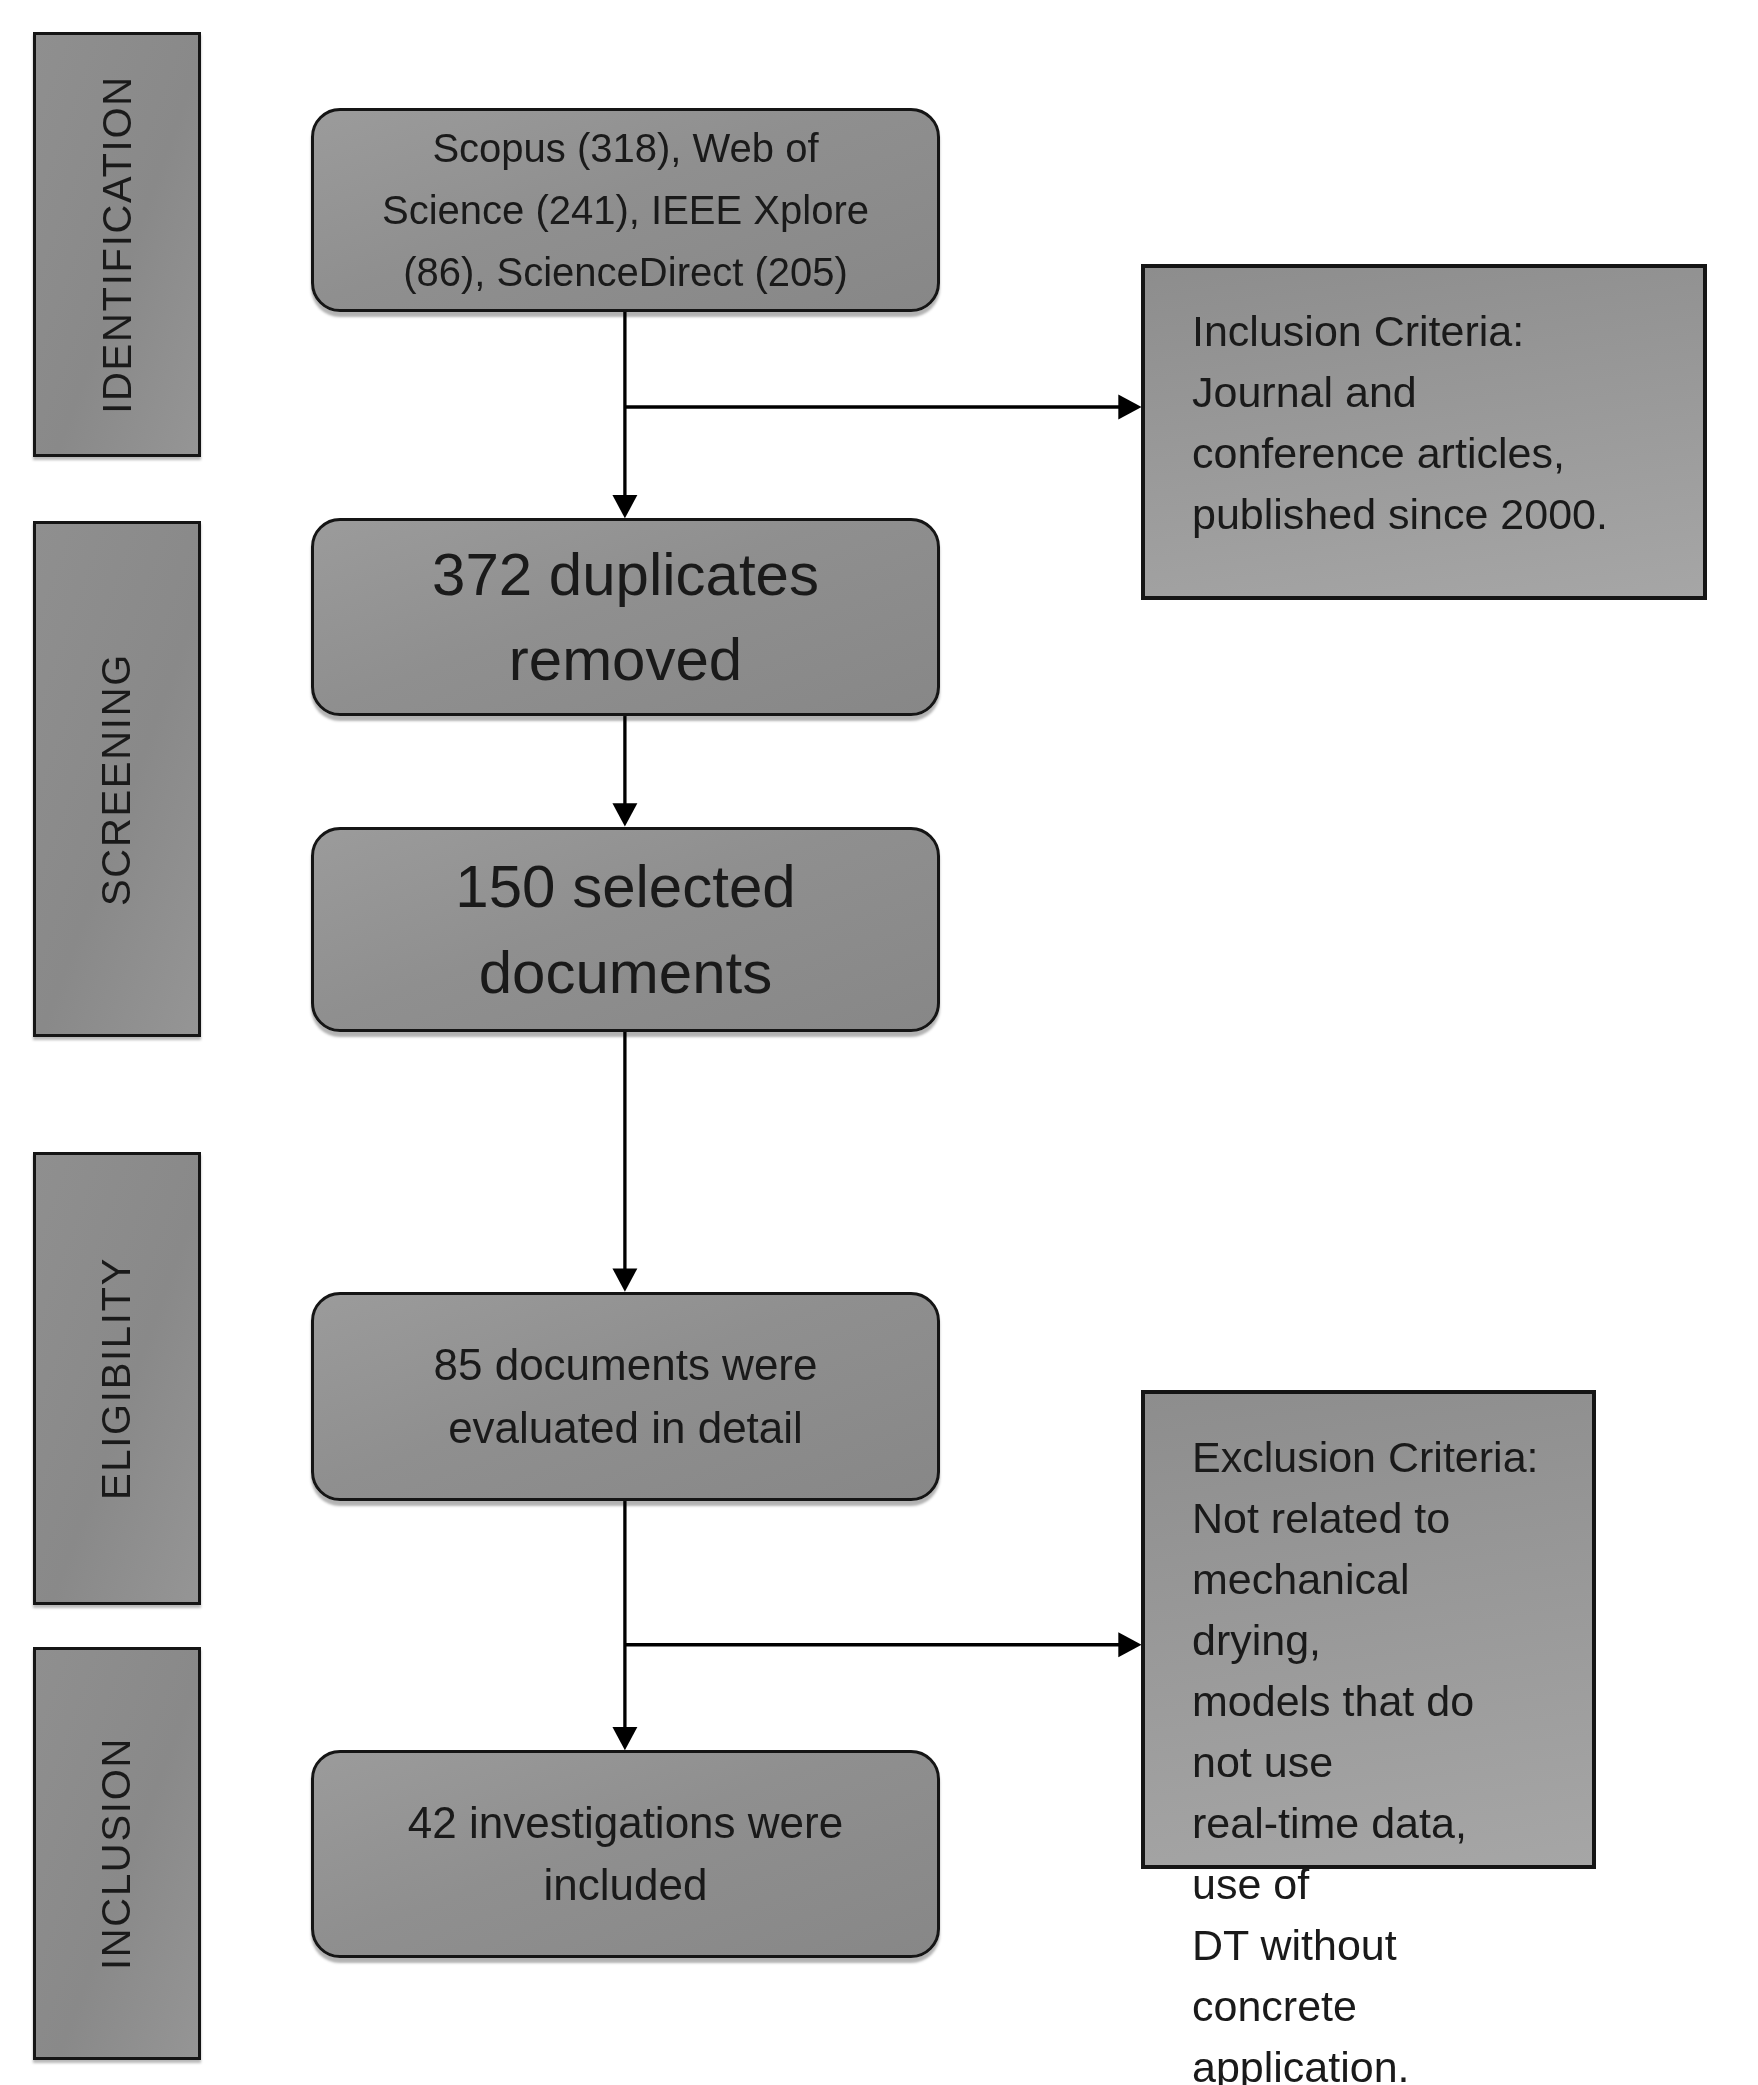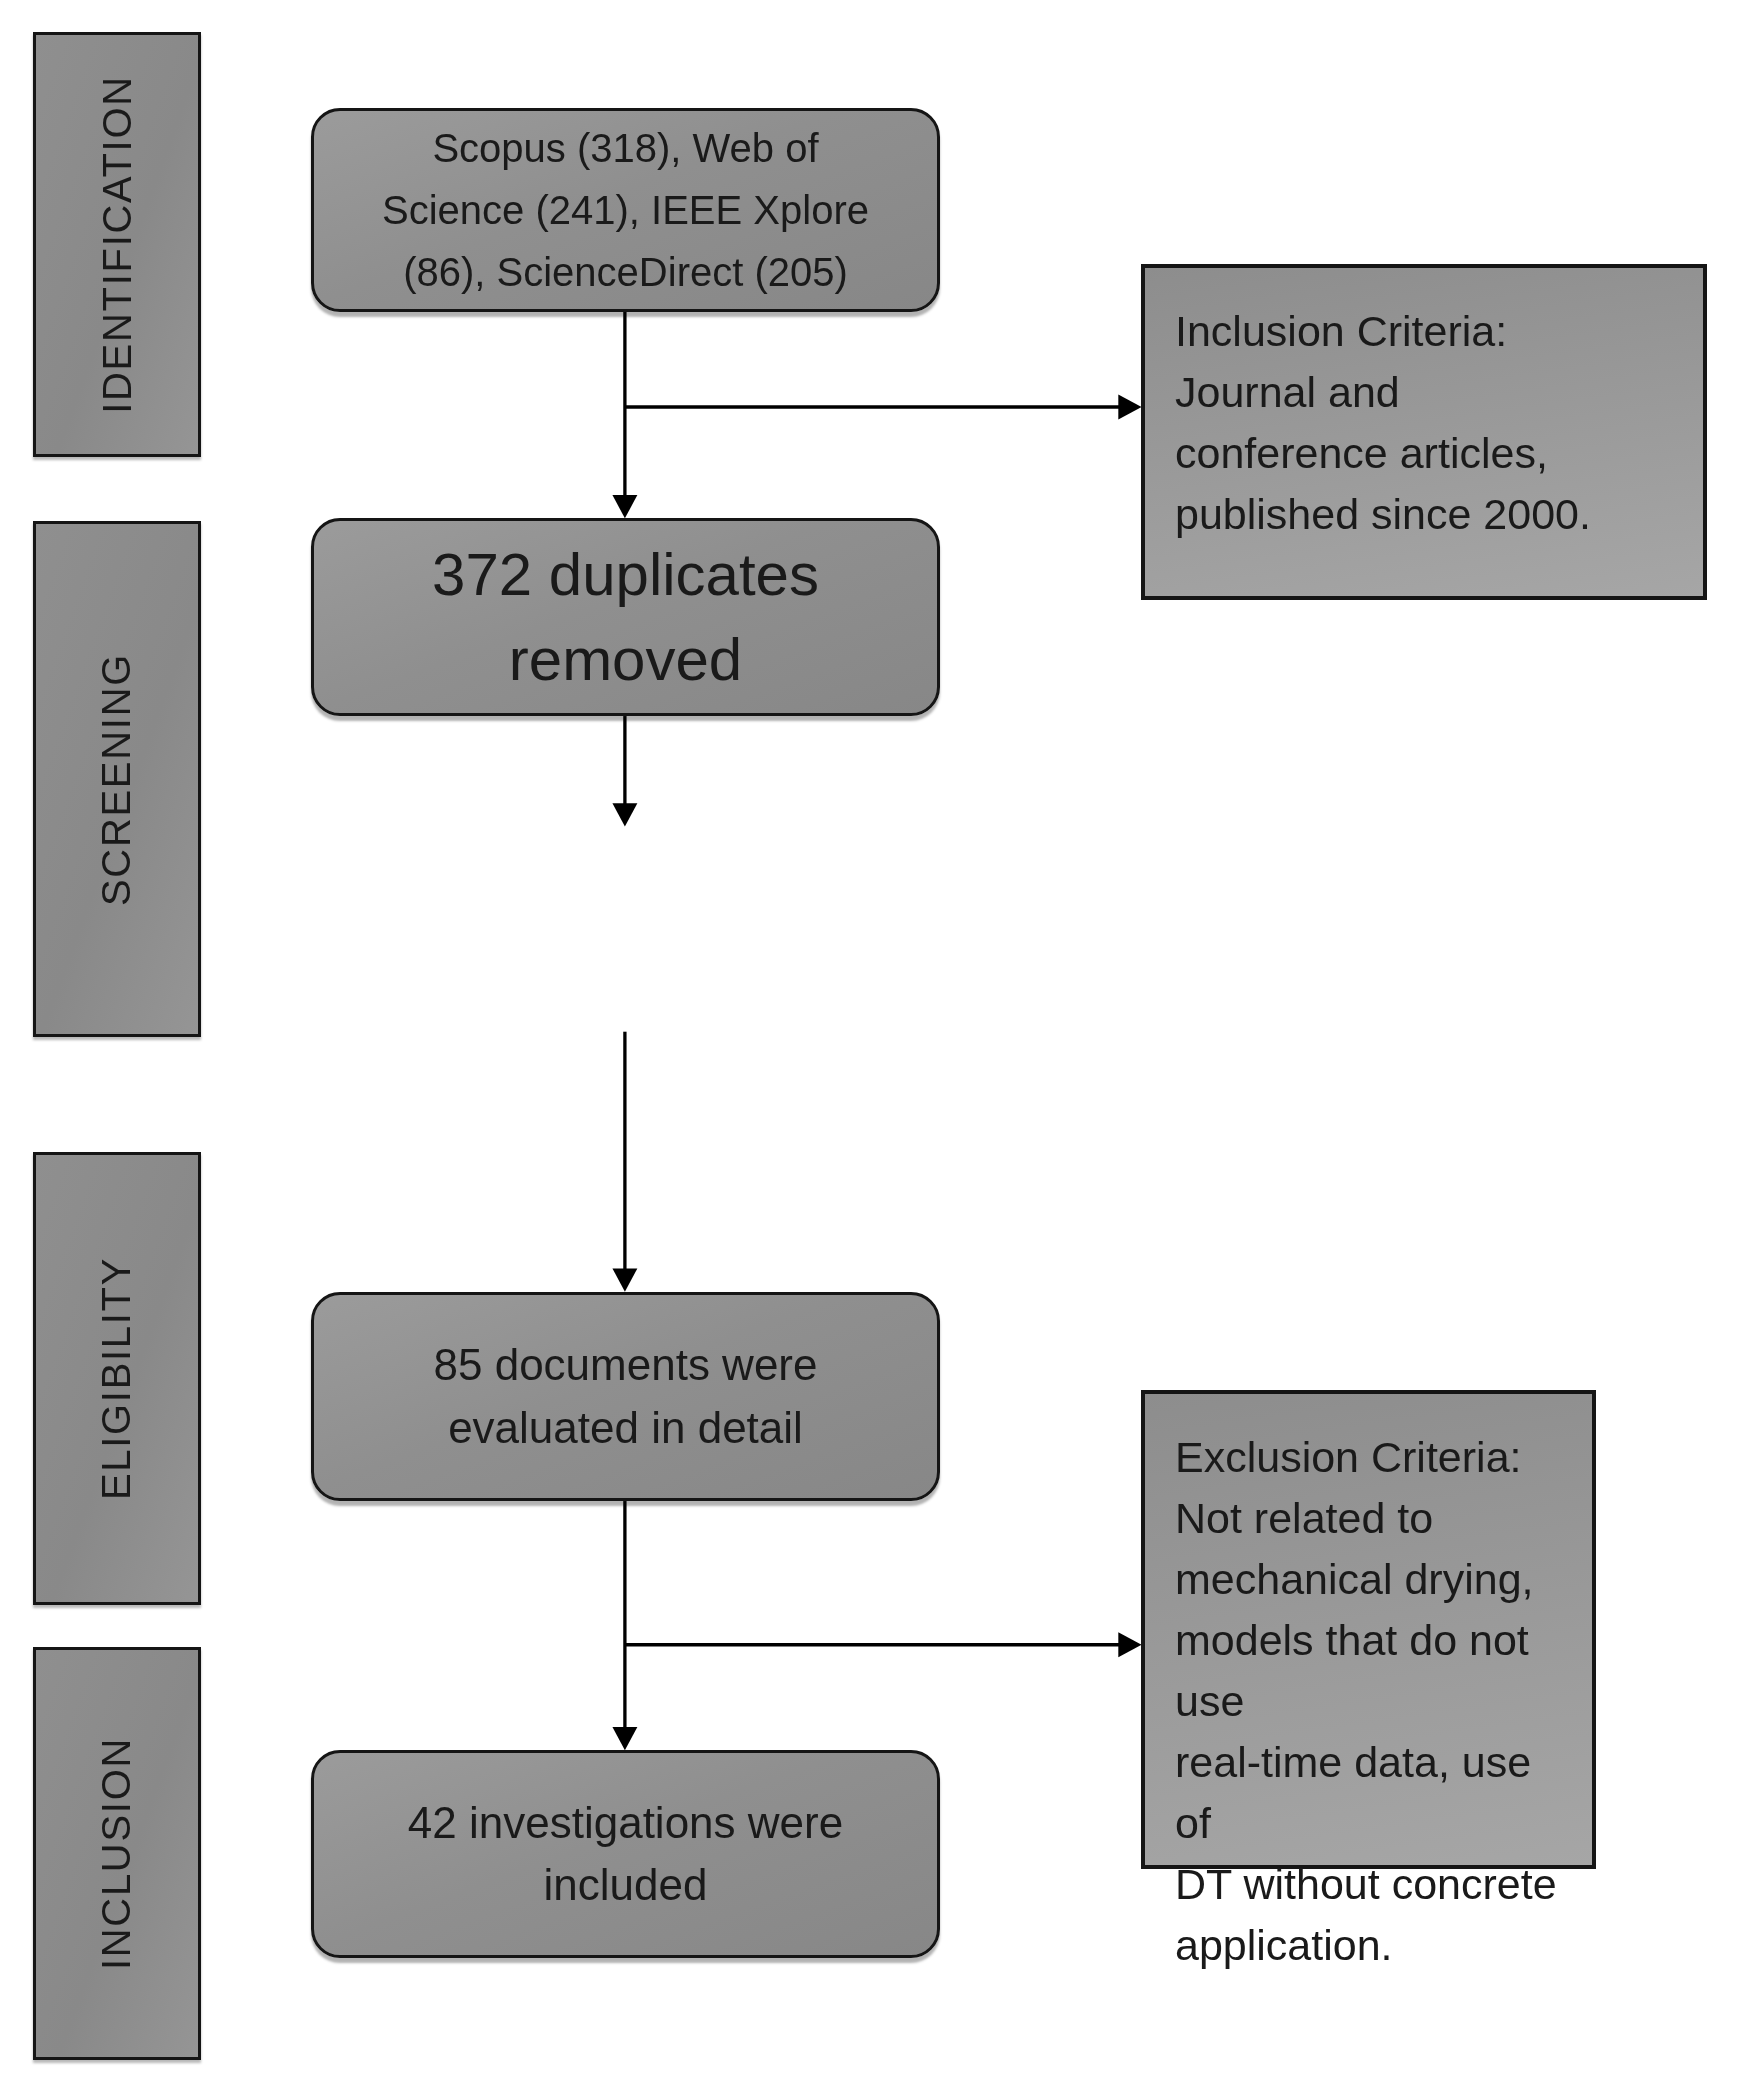--- a/index.html
+++ b/index.html
@@ -61,21 +61,21 @@
     line-height:1.42;
     color:var(--color-text);
   }
   .flow-text.small{font-size:40px;line-height:1.55;}
   .flow-text.single{font-size:60px;}
   .note{
     position:absolute;
     box-sizing:border-box;
     border:4.2px solid var(--color-border);
     background:linear-gradient(172deg,var(--color-note-fill-start) 0%,var(--color-note-fill-end) 100%);
-    padding:33px 30px;
+    padding:33px 47px;
   }
   .note-text{
     white-space:pre-line;
     font-size:43px;
     line-height:1.42;
     text-align:left;
     color:var(--color-text);
   }
 </style>
 </head>
@@ -118,20 +118,23 @@
   </div>
 
   <div class="flow-box" style="left:311px;top:108px;width:629px;height:204px;">
     <span class="flow-text small">Scopus (318), Web of
 Science (241), IEEE Xplore
 (86), ScienceDirect (205)</span>
   </div>
   <div class="flow-box" style="left:311px;top:518px;width:629px;height:198px;">
     <span class="flow-text single">372 duplicates removed</span>
   </div>
+  <div class="flow-box" style="left:311px;top:827px;width:629px;height:205px;">
+    <span class="flow-text single">150 selected documents</span>
+  </div>
   <div class="flow-box" style="left:311px;top:1292px;width:629px;height:209px;">
     <span class="flow-text">85 documents were
 evaluated in detail</span>
   </div>
   <div class="flow-box" style="left:311px;top:1750px;width:629px;height:208px;">
     <span class="flow-text">42 investigations were
 included</span>
   </div>
 
   <div class="note" style="left:1141px;top:264px;width:566px;height:336px;">

